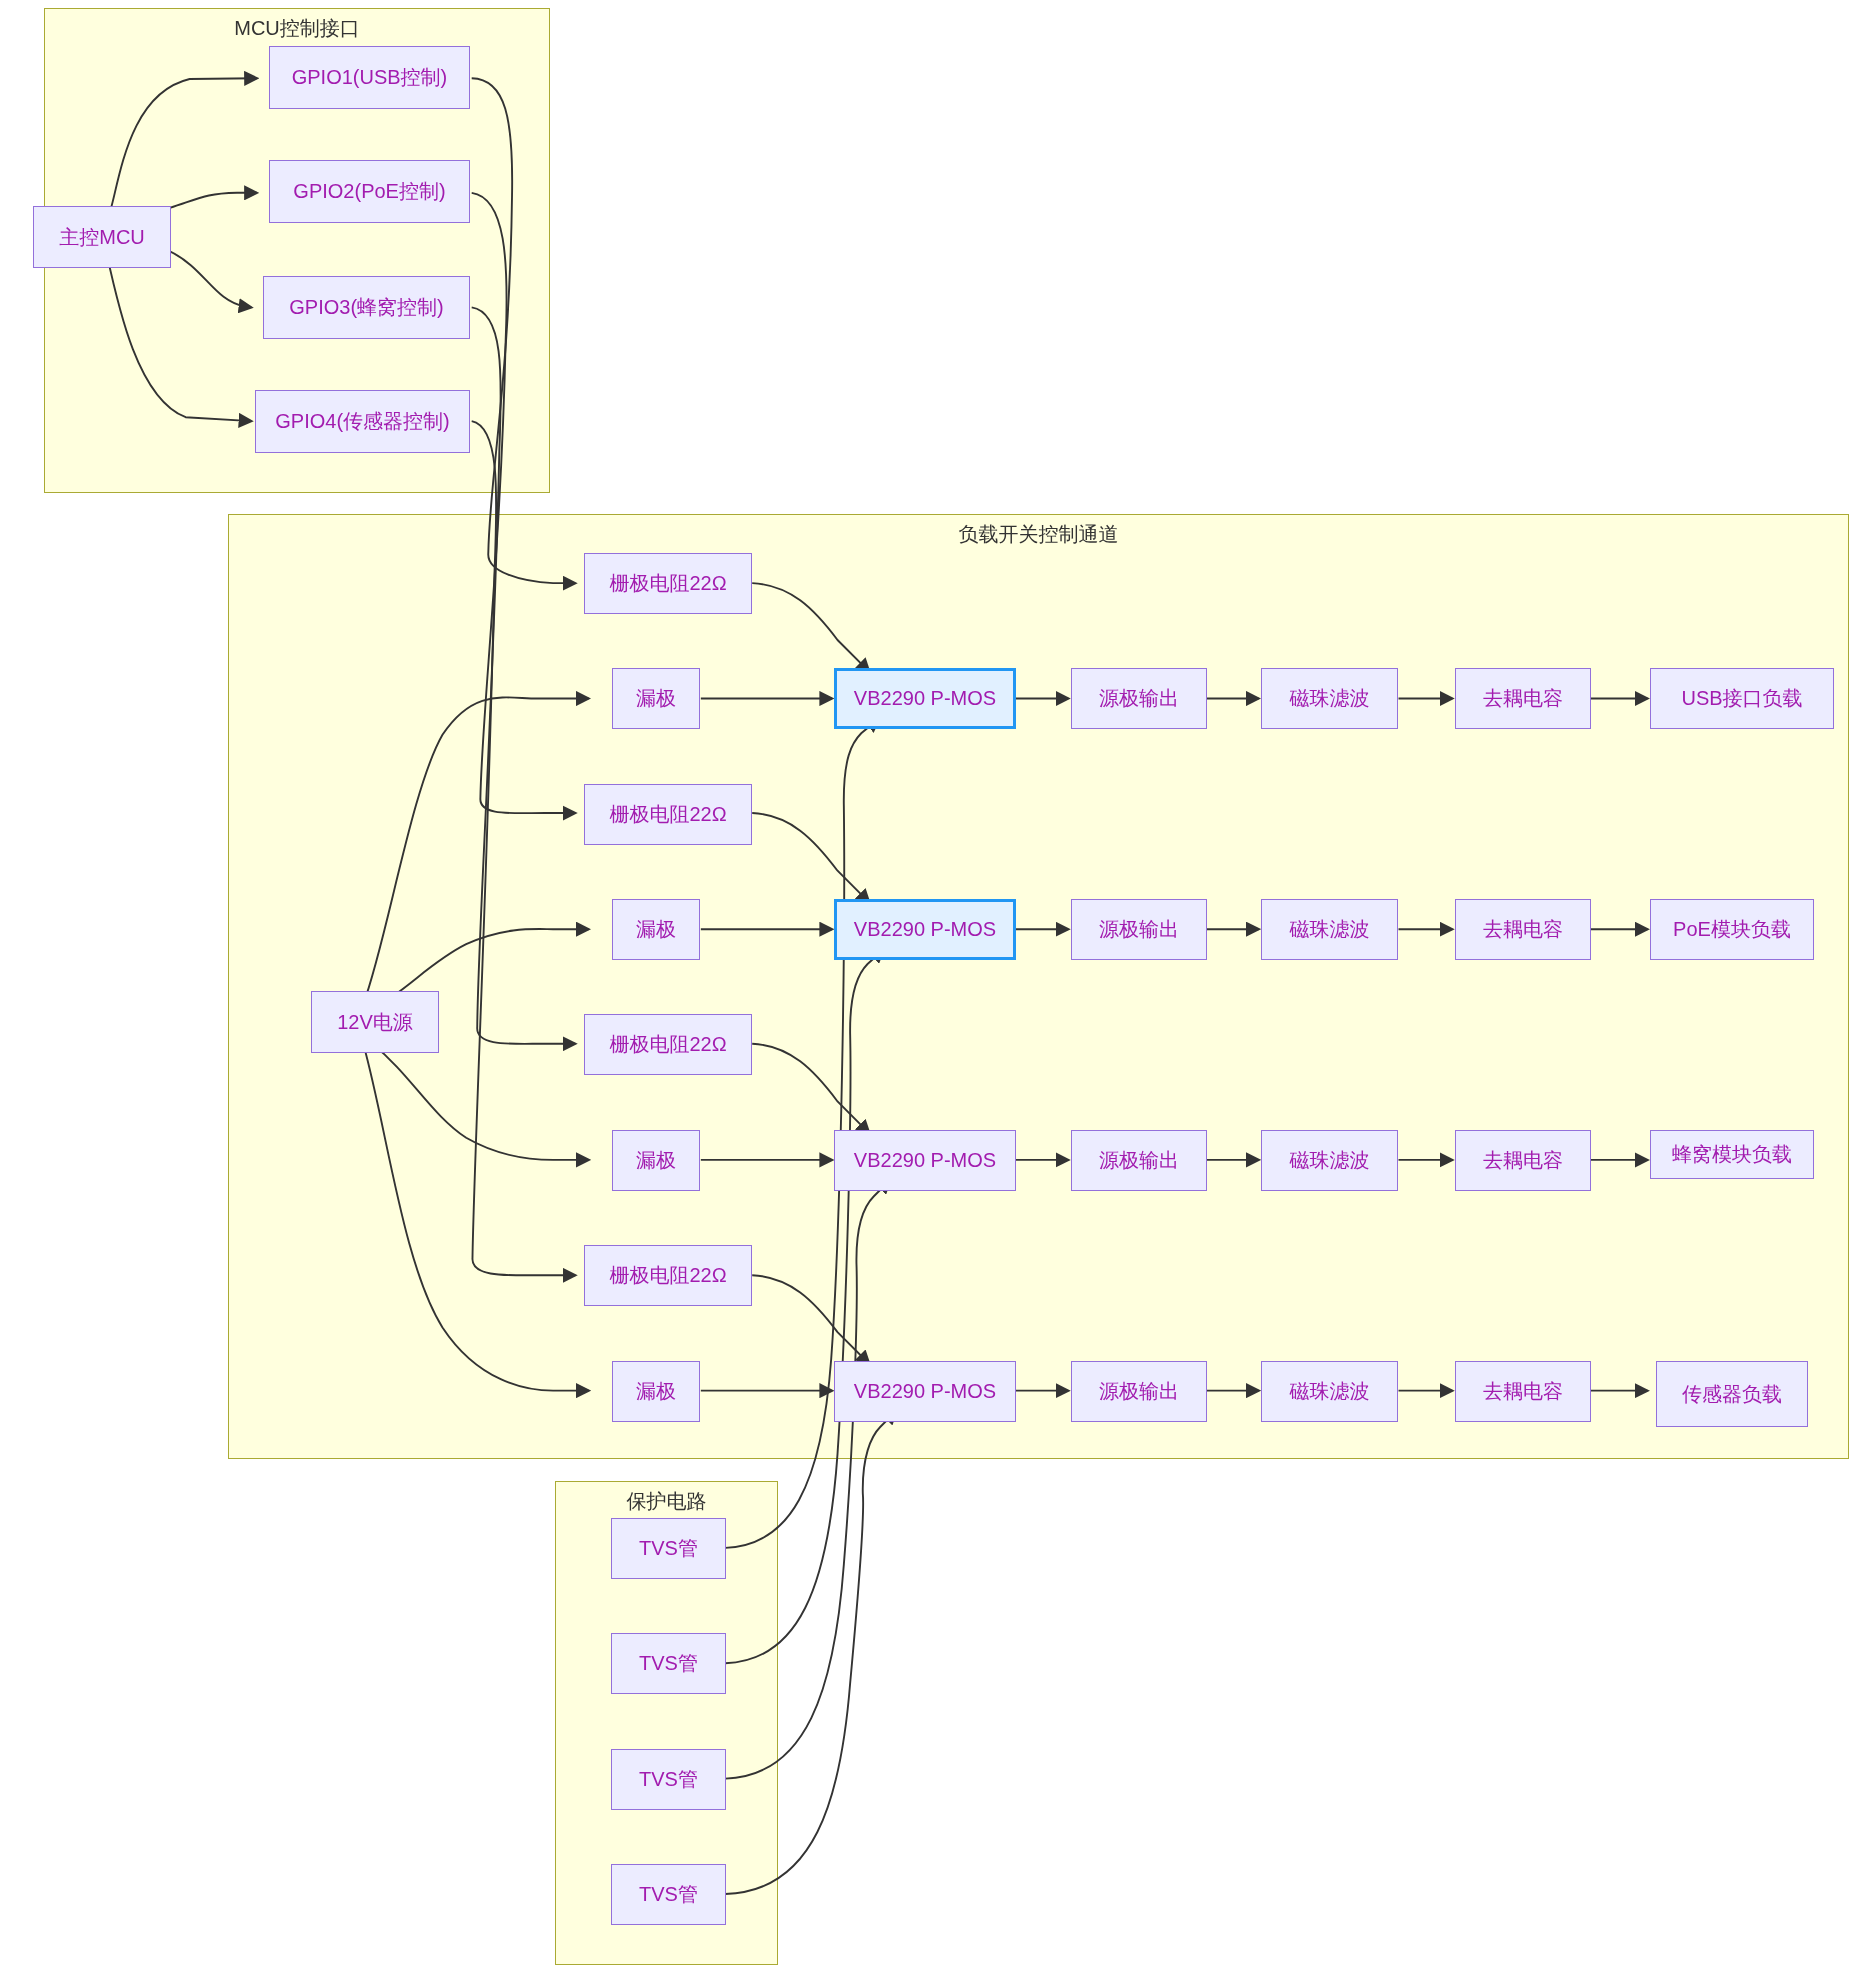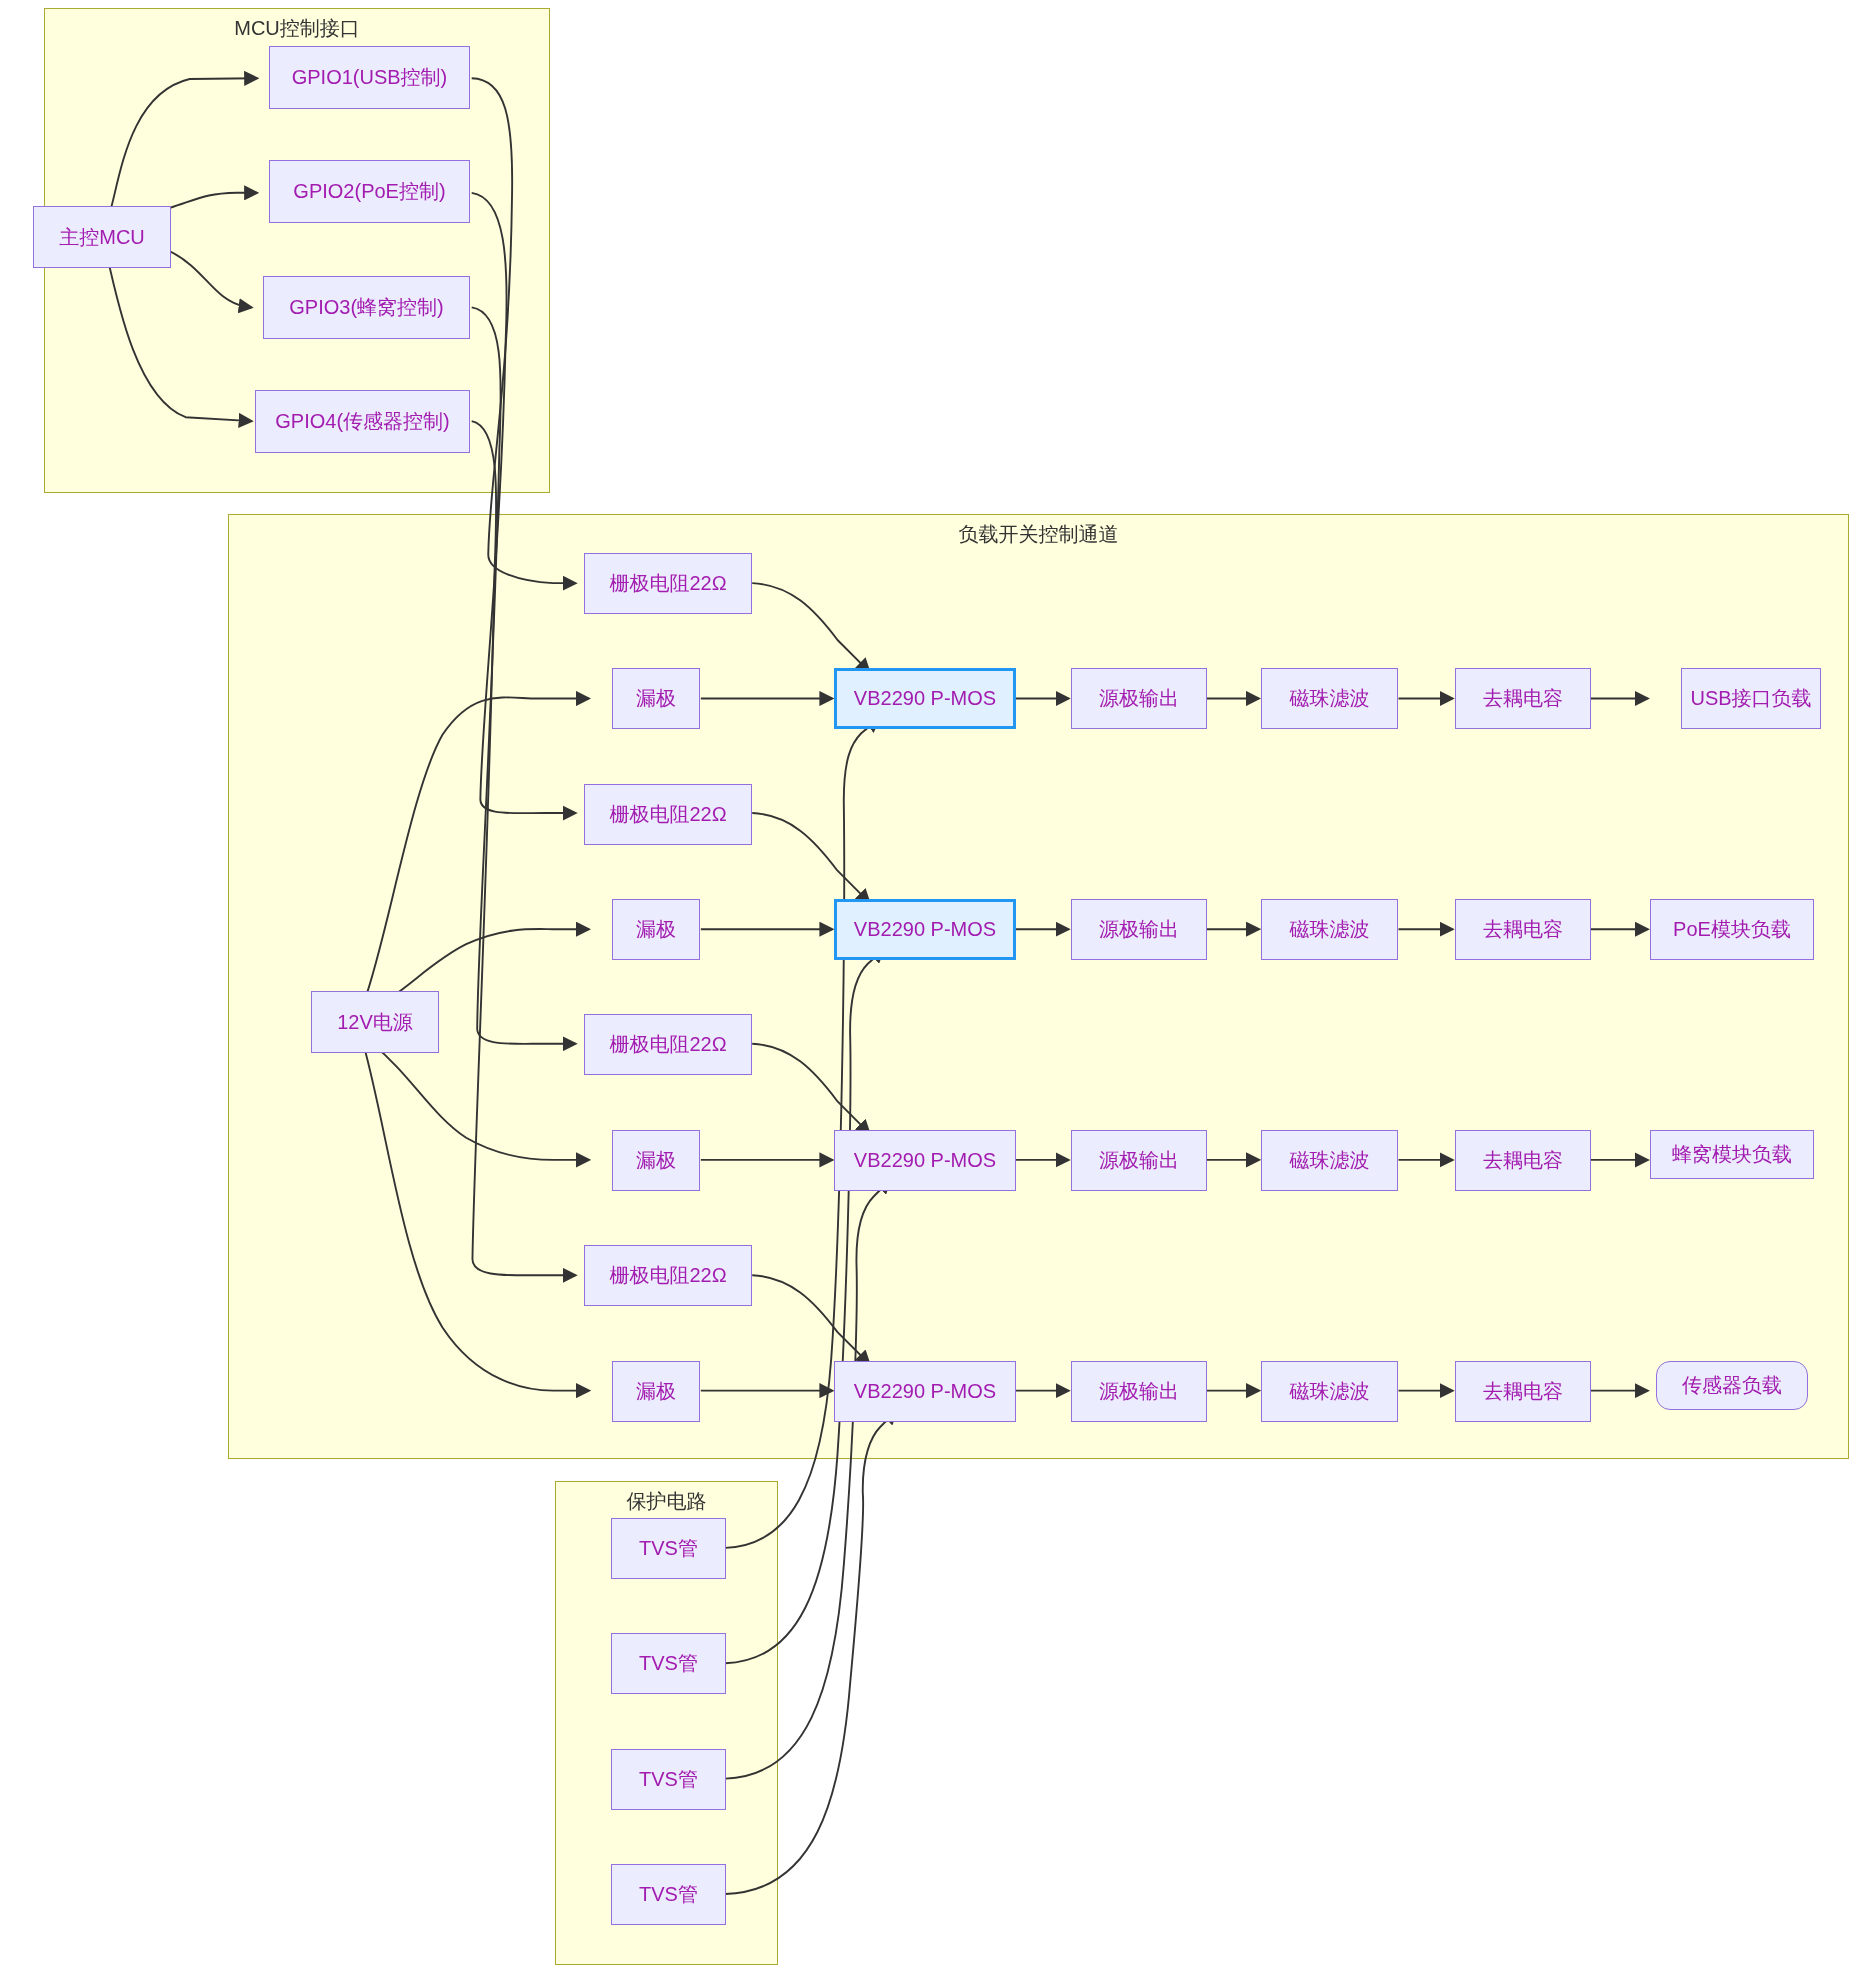--- a/index.html
+++ b/index.html
@@ -104,21 +104,21 @@
   <div class="node" style="left:255px;top:390px;width:215px;height:63px;">GPIO4(传感器控制)</div>
 
   <div class="node" style="left:299px;top:991px;width:128px;height:62px;margin-left:12px;">12V电源</div>
 
   <div class="node" style="left:584px;top:553px;width:168px;height:61px;">栅极电阻22Ω</div>
   <div class="node" style="left:612px;top:668px;width:88px;height:61px;">漏极</div>
   <div class="node hl" style="left:834px;top:668px;width:182px;height:61px;">VB2290 P-MOS</div>
   <div class="node" style="left:1071px;top:668px;width:136px;height:61px;">源极输出</div>
   <div class="node" style="left:1261px;top:668px;width:137px;height:61px;">磁珠滤波</div>
   <div class="node" style="left:1455px;top:668px;width:136px;height:61px;">去耦电容</div>
-  <div class="node" style="left:1650px;top:668px;width:140px;height:61px;margin-left:31px;">USB接口负载</div>
+  <div class="node" style="left:1650px;top:668px;width:184px;height:61px;">USB接口负载</div>
 
   <div class="node" style="left:584px;top:784px;width:168px;height:61px;">栅极电阻22Ω</div>
   <div class="node" style="left:612px;top:899px;width:88px;height:61px;">漏极</div>
   <div class="node hl" style="left:834px;top:899px;width:182px;height:61px;">VB2290 P-MOS</div>
   <div class="node" style="left:1071px;top:899px;width:136px;height:61px;">源极输出</div>
   <div class="node" style="left:1261px;top:899px;width:137px;height:61px;">磁珠滤波</div>
   <div class="node" style="left:1455px;top:899px;width:136px;height:61px;">去耦电容</div>
   <div class="node" style="left:1650px;top:899px;width:164px;height:61px;">PoE模块负载</div>
 
   <div class="node" style="left:584px;top:1014px;width:168px;height:61px;">栅极电阻22Ω</div>
@@ -128,21 +128,21 @@
   <div class="node" style="left:1261px;top:1130px;width:137px;height:61px;">磁珠滤波</div>
   <div class="node" style="left:1455px;top:1130px;width:136px;height:61px;">去耦电容</div>
   <div class="node" style="left:1650px;top:1130px;width:164px;height:49px;">蜂窝模块负载</div>
 
   <div class="node" style="left:584px;top:1245px;width:168px;height:61px;">栅极电阻22Ω</div>
   <div class="node" style="left:612px;top:1361px;width:88px;height:61px;">漏极</div>
   <div class="node" style="left:834px;top:1361px;width:182px;height:61px;">VB2290 P-MOS</div>
   <div class="node" style="left:1071px;top:1361px;width:136px;height:61px;">源极输出</div>
   <div class="node" style="left:1261px;top:1361px;width:137px;height:61px;">磁珠滤波</div>
   <div class="node" style="left:1455px;top:1361px;width:136px;height:61px;">去耦电容</div>
-  <div class="node" style="left:1656px;top:1361px;width:152px;height:49px;border-radius:14px;">传感器负载</div>
+  <div class="node" style="left:1656px;top:1361px;width:152px;height:66px;">传感器负载</div>
 
   <div class="node" style="left:611px;top:1518px;width:115px;height:61px;">TVS管</div>
   <div class="node" style="left:611px;top:1633px;width:115px;height:61px;">TVS管</div>
   <div class="node" style="left:611px;top:1749px;width:115px;height:61px;">TVS管</div>
   <div class="node" style="left:611px;top:1864px;width:115px;height:61px;">TVS管</div>
 
 </div>
 
 
 </body></html>

